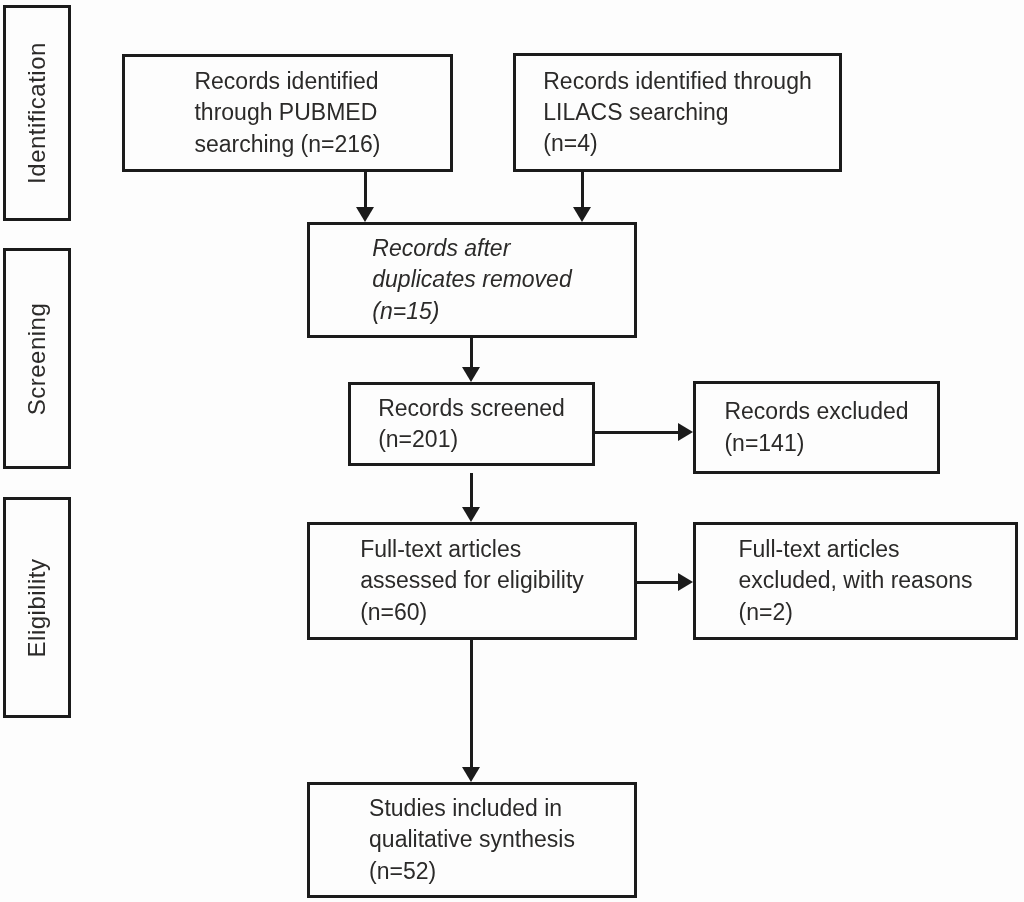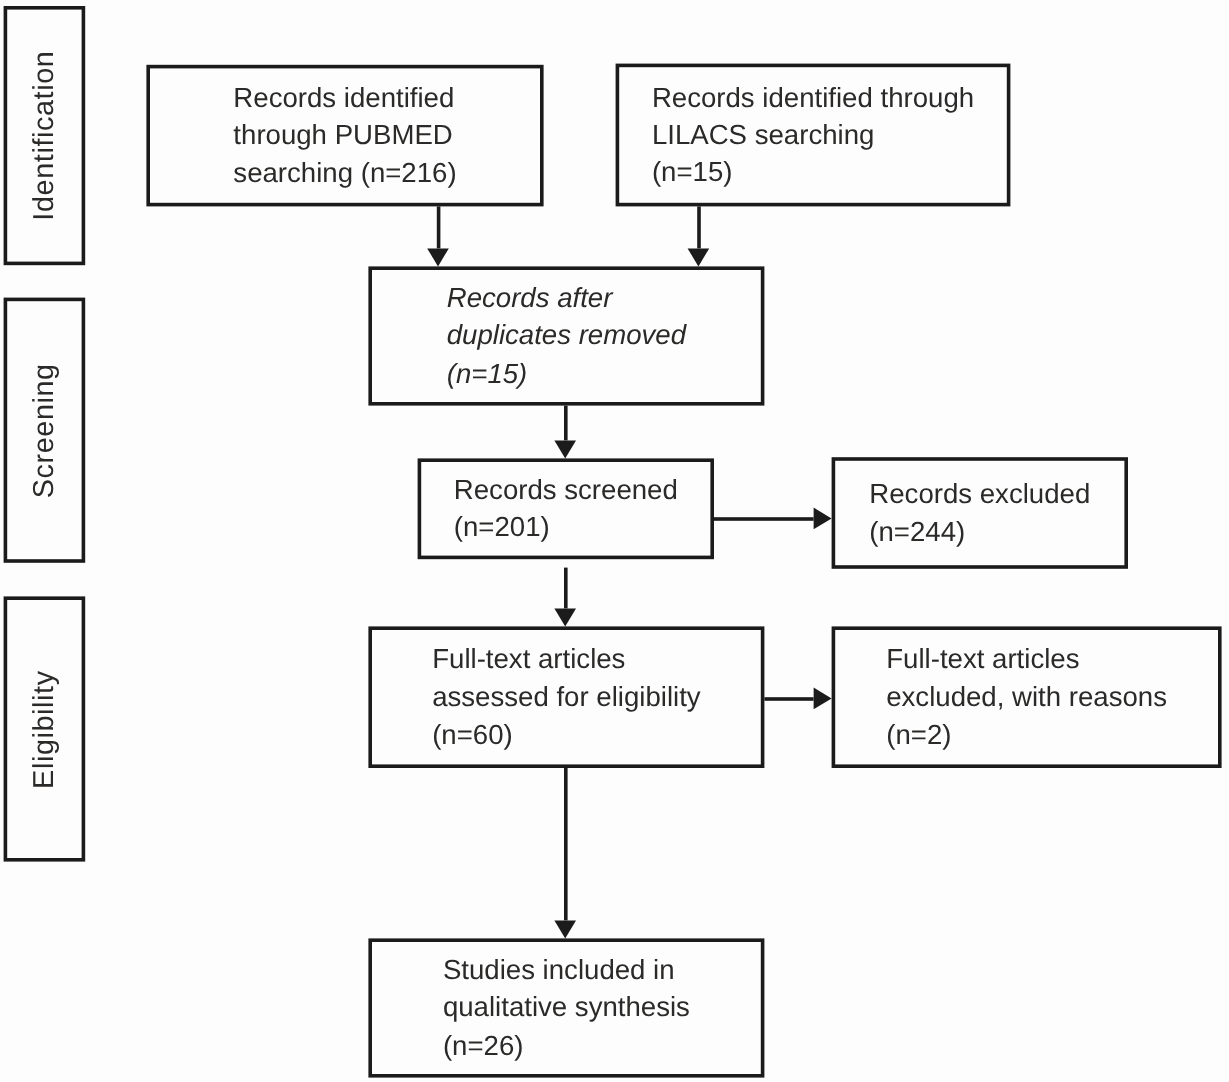--- a/index.html
+++ b/index.html
@@ -118,49 +118,49 @@
   </div>
 
   <div class="node" id="box-pubmed">
     <span class="node-text">Records identified
 through PUBMED
 searching (n=216)</span>
   </div>
   <div class="node" id="box-lilacs">
     <span class="node-text">Records identified through
 LILACS searching
-(n=15)</span>
+(n=4)</span>
   </div>
   <div class="node" id="box-duplicates">
     <span class="node-text">Records after
 duplicates removed
 (n=15)</span>
   </div>
   <div class="node" id="box-screened">
     <span class="node-text">Records screened
 (n=201)</span>
   </div>
   <div class="node" id="box-excluded">
     <span class="node-text">Records excluded
-(n=244)</span>
+(n=141)</span>
   </div>
   <div class="node" id="box-fulltext">
     <span class="node-text">Full-text articles
 assessed for eligibility
 (n=60)</span>
   </div>
   <div class="node" id="box-ft-excluded">
     <span class="node-text">Full-text articles
 excluded, with reasons
 (n=2)</span>
   </div>
   <div class="node" id="box-included">
     <span class="node-text">Studies included in
 qualitative synthesis
-(n=26)</span>
+(n=52)</span>
   </div>
 
   <div class="arrow-v" id="arrow-pubmed-to-duplicates">
     <div class="stem"></div>
     <div class="head"></div>
   </div>
   <div class="arrow-v" id="arrow-lilacs-to-duplicates">
     <div class="stem"></div>
     <div class="head"></div>
   </div>

